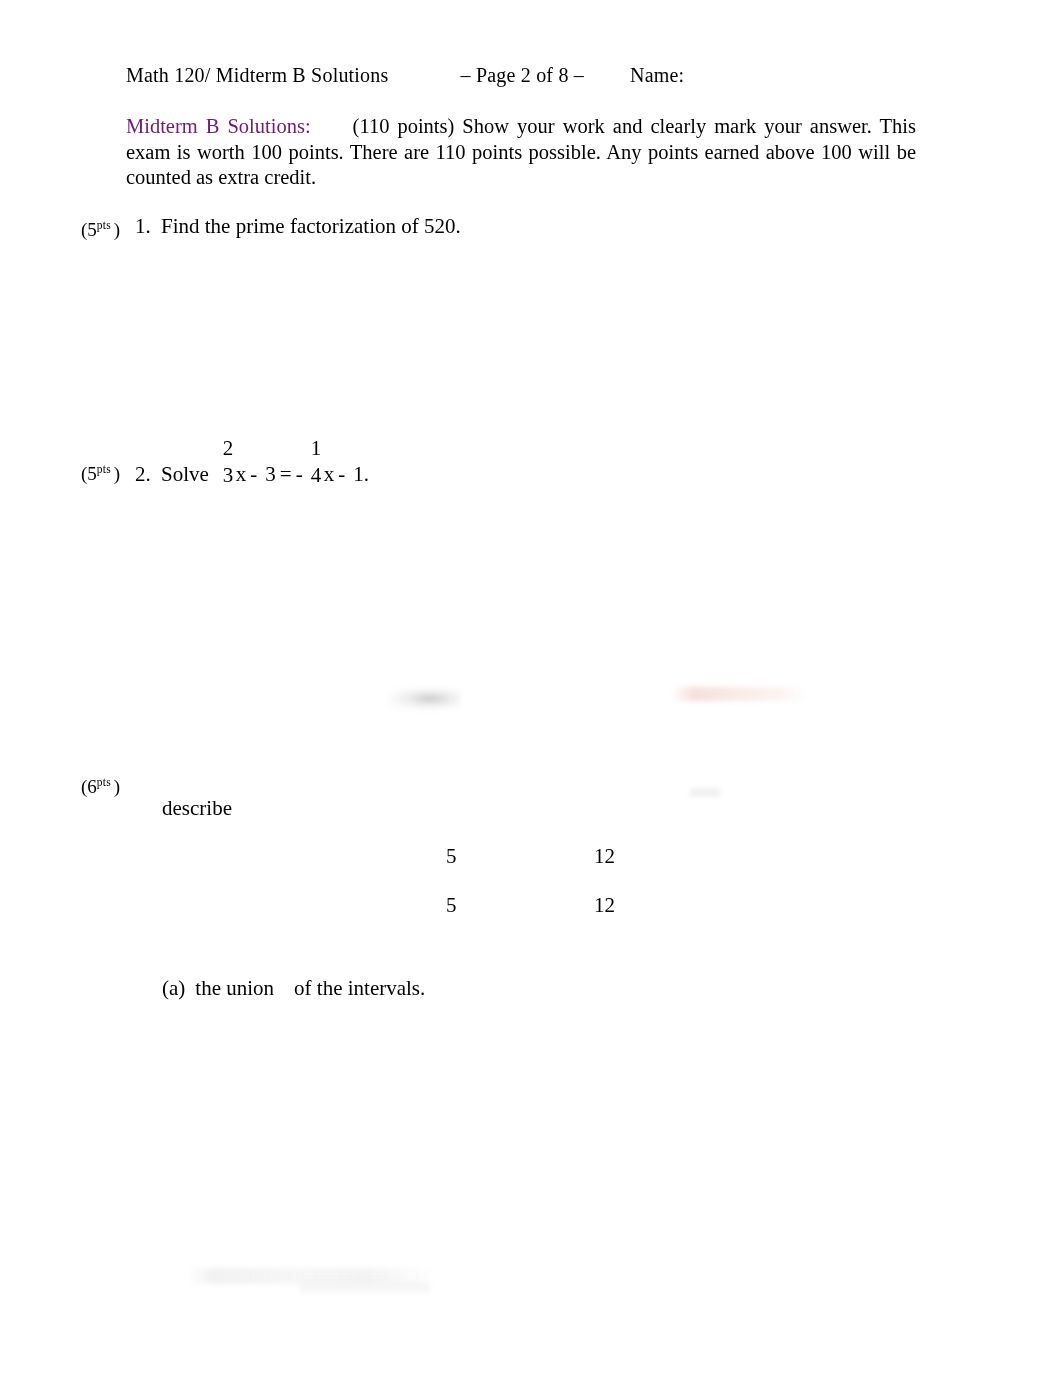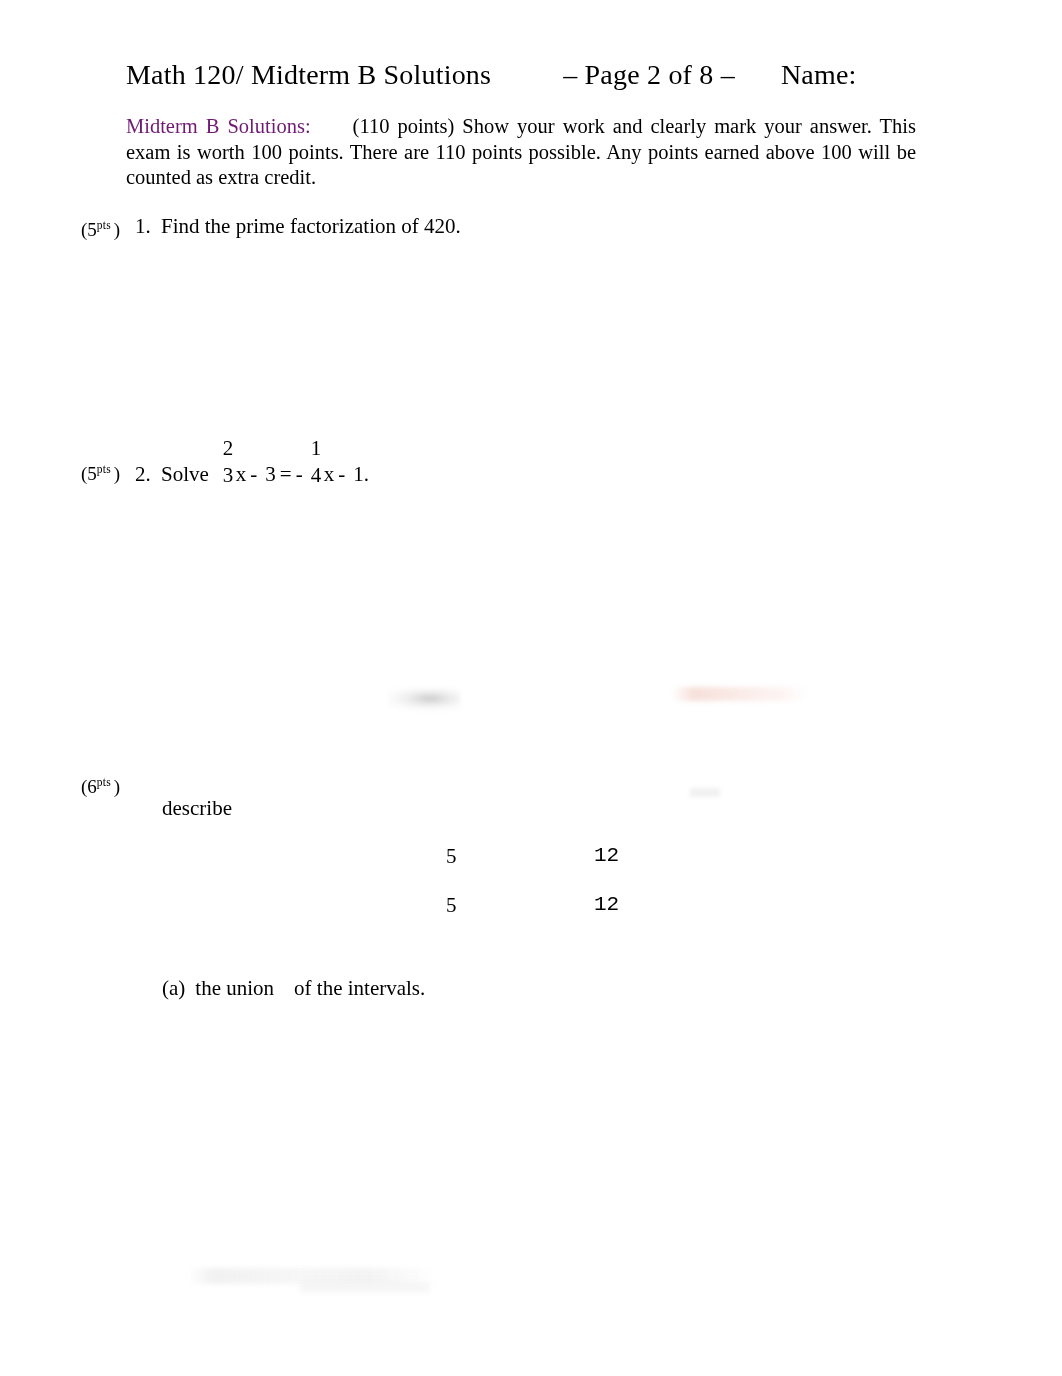--- a/index.html
+++ b/index.html
@@ -21,21 +21,21 @@
     left: 0; top: 0;
     width: 1062px;
     height: 1376px;
   }
 
   
   .header {
     position: absolute;
     left: 126px;
     top: 62px;
-    font-size: 28px;
+    font-size: 20px;
     line-height: 26px;
     white-space: nowrap;
     letter-spacing: 0.2px;
   }
   .header .gap-a { display: inline-block; width: 72px; }
   .header .gap-b { display: inline-block; width: 46px; }
 
   
   .intro {
     position: absolute;
@@ -132,21 +132,20 @@
   }
   .numrow .c1 {
     position: absolute;
     left: 0;
     top: 0;
   }
   .numrow .c2 {
     position: absolute;
     left: 148px;
     top: 0;
-    font-family: Liberation Mono, monospace;
   }
   .numrow-1 { left: 446px; top: 843px; width: 200px; }
   .numrow-2 { left: 446px; top: 892px; width: 200px; }
 
   .part {
     position: absolute;
     left: 162px;
     font-size: 21px;
     line-height: 26px;
     white-space: nowrap;
@@ -225,21 +224,21 @@
   </div>
 
   <div class="intro">
     <span class="lead">Midterm B Solutions:</span><span class="lead-gap"></span><span>(110 points) Show your work and clearly mark your answer. This exam is worth 100 points. There are 110 points possible. Any points earned above 100 will be counted as extra credit.</span>
   </div>
 
   <div class="pts pts-1">
     <span>(</span><span>5</span><sup>pts</sup><span class="sp"></span><span>)</span>
   </div>
   <div class="prob prob-1">
-    <span class="num">1.</span><span>Find the prime factorization of 420.</span>
+    <span class="num">1.</span><span>Find the prime factorization of 520.</span>
   </div>
 
   <div class="pts pts-2">
     <span>(</span><span>5</span><sup>pts</sup><span class="sp"></span><span>)</span>
   </div>
   <div class="prob prob-2">
     <span class="num">2.</span><span>Solve</span><span class="sp-lg"></span><span class="frac"><span class="top">2</span><span class="bot">3</span></span><span>x</span><span class="sp-sm"></span><span>-</span><span class="sp-md"></span><span>3</span><span class="sp-sm"></span><span>=</span><span class="sp-sm"></span><span>-</span><span class="sp-md"></span><span class="frac"><span class="top">1</span><span class="bot">4</span></span><span>x</span><span class="sp-sm"></span><span>-</span><span class="sp-md"></span><span>1.</span>
   </div>
 
   <div class="ghost ghost-a"></div>

